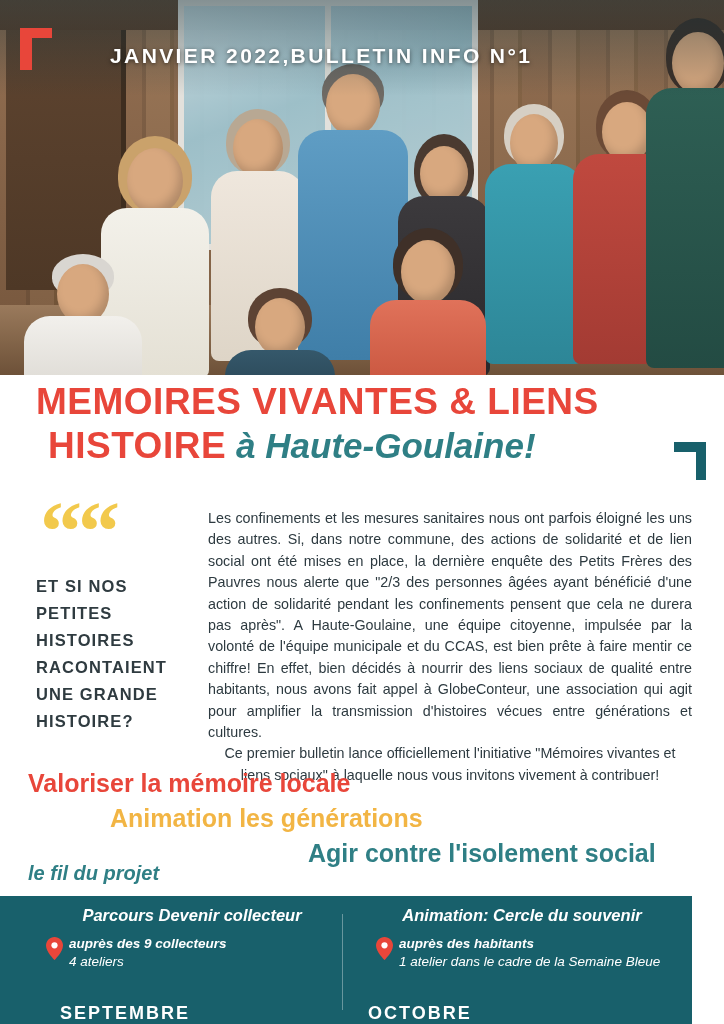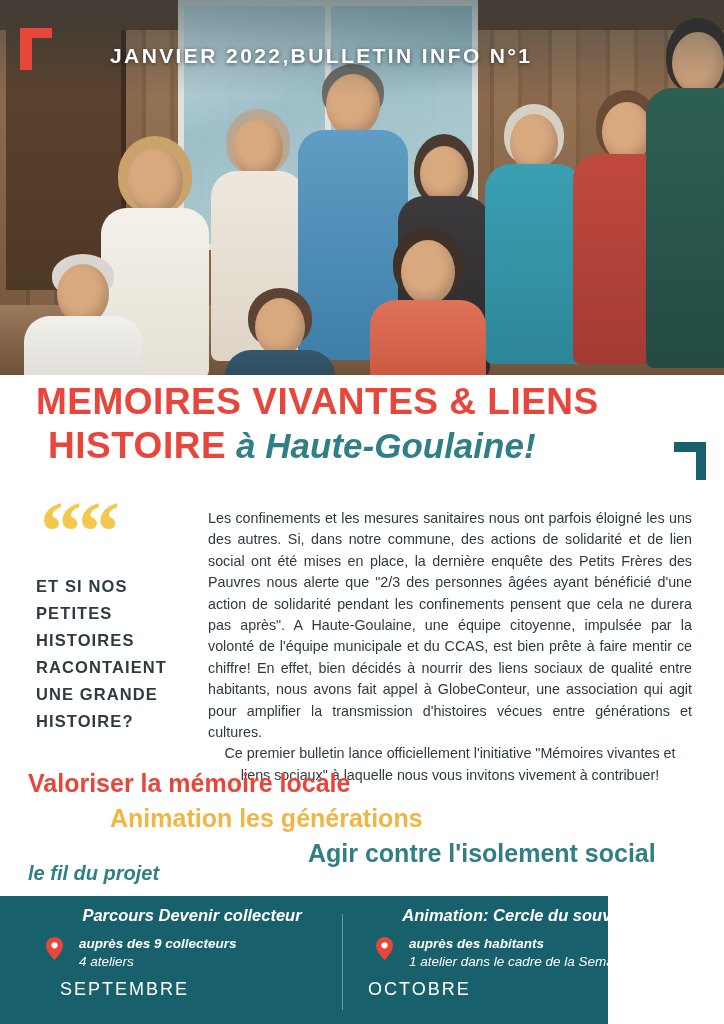--- a/index.html
+++ b/index.html
@@ -149,43 +149,43 @@
   .slogans { position:absolute; top:766px; left:0; width:635px; }
   .slogan {
     font-size:25px; font-weight:bold; line-height:35px; white-space:nowrap;
   }
   .s1 { color:#e8463a; padding-left:28px; }
   .s2 { color:#f2b544; padding-left:110px; }
   .s3 { color:#2f7f85; padding-left:308px; }
 
   
   .footer {
-    position:absolute; left:0; bottom:0; width:608px; height:128px;
+    position:absolute; left:0; bottom:0; width:692px; height:128px;
     background:#18606b;
     color:#ffffff;
     padding-left:44px;
   }
   .fil-label {
     position:absolute; top:-34px; left:28px;
     color:#2f7f85; font-size:20px; font-style:italic; font-weight:bold;
   }
   .col { position:absolute; top:10px; width:340px; }
   .col-left { left:22px; }
   .col-right { left:352px; }
   .col-title {
     font-size:16.5px; font-style:italic; font-weight:bold;
     text-align:center; color:#ffffff; margin-bottom:10px;
   }
-  .pin-row { display:flex; align-items:flex-start; gap:16px; padding-left:24px; }
+  .pin-row { display:flex; align-items:flex-start; gap:6px; padding-left:24px; }
   .pin { flex:0 0 auto; margin-top:2px; }
   .pin-texts { font-size:13.5px; font-style:italic; line-height:18px; }
   .pin-texts .l1 { font-weight:bold; }
   .month {
-    position:absolute; bottom:24px;
-    font-size:18px; font-weight:normal; letter-spacing:2px; color:#ffffff;
+    position:absolute; bottom:0;
+    font-size:18px; font-weight:bold; letter-spacing:2px; color:#ffffff;
   }
   .m-left { left:60px; }
   .m-right { left:368px; }
   .divider {
     position:absolute; left:342px; top:18px; width:1px; height:96px;
     background:rgba(255,255,255,.35);
   }
 </style>
 </head>
 <body>

